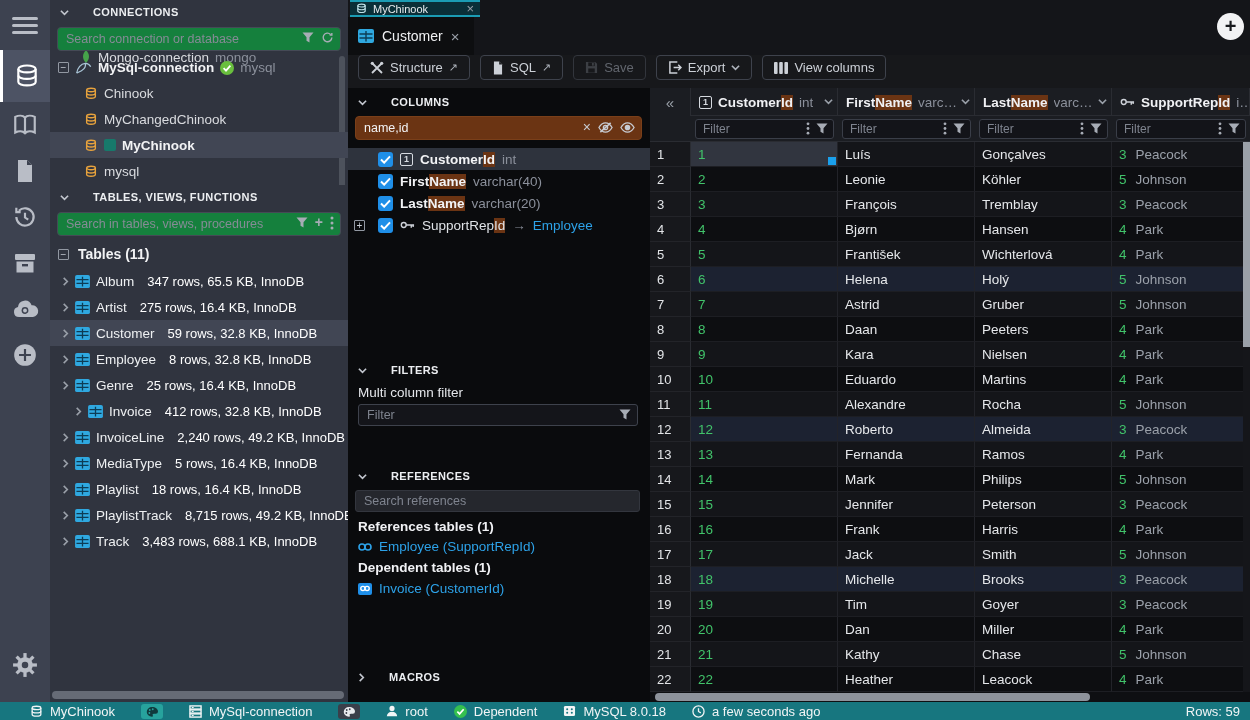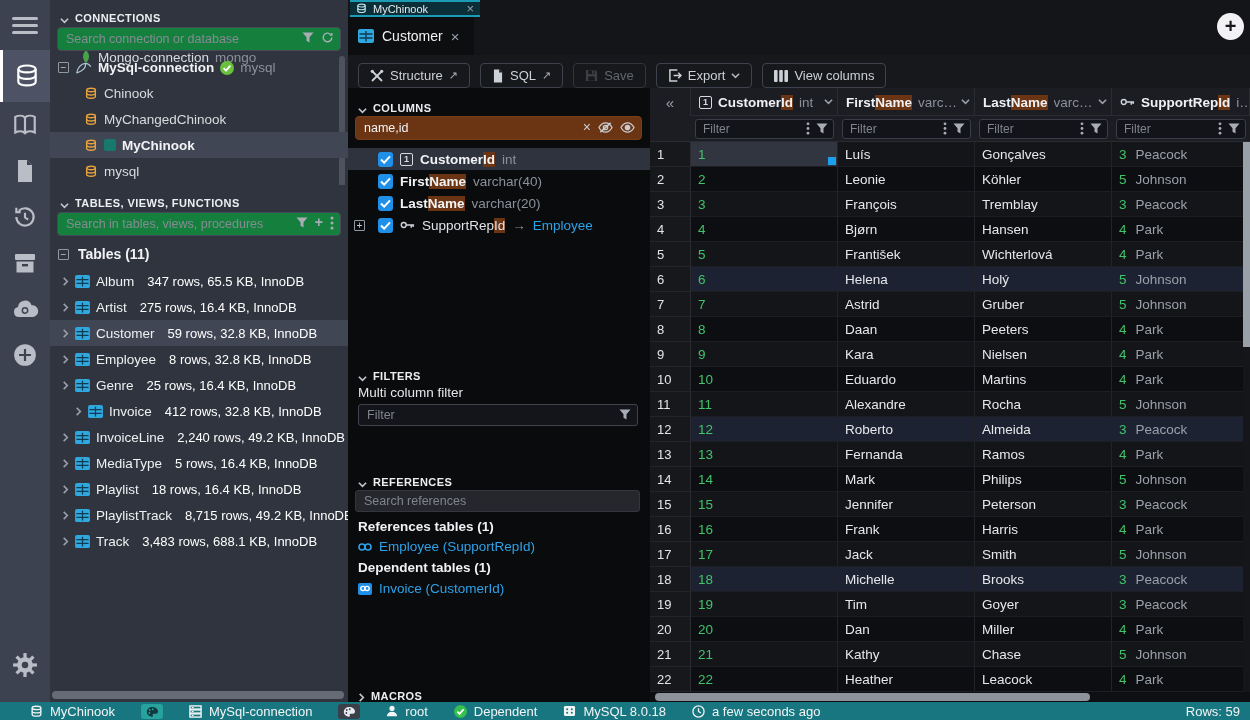--- a/index.html
+++ b/index.html
@@ -10,21 +10,21 @@
   
   #iconbar { position:absolute; left:0; top:0; width:50px; height:702px; background:#3d4250; z-index:5; }
   .ib-item { width:50px; height:46px; display:flex; align-items:center; justify-content:center; color:#b9bdc6; cursor:pointer; }
   .ib-item.active { background:#4d5364; color:#ffffff; border-left:3px solid #ffffff; }
   .ib-burger { width:26px; }
   .ib-burger div { height:3px; background:#b9bdc6; border-radius:2px; margin:4px 0; }
   #iconbar .gear { position:absolute; bottom:14px; left:0; }
 
   
   #leftpanel { position:absolute; left:50px; top:0; width:298px; height:702px; background:#30343f; overflow:hidden; }
-  .sec-head { display:flex; align-items:flex-end; gap:6px; height:24px; padding-left:10px;
+  .sec-head { display:flex; align-items:center; gap:24px; height:24px; padding-left:10px;
     font-size:11px; font-weight:bold; letter-spacing:.4px; color:#eceef1; background:#30343f; position:relative; z-index:3; }
   .search-wrap { position:relative; margin:3px 7px 4px 7px; z-index:3; }
   .search-wrap input { width:100%; height:24px; background:#15803d; border:1px solid #454a56; border-radius:4px;
     color:#d6d9de; font-size:12.5px; padding:0 44px 0 8px; outline:none; font-family:"Liberation Sans",sans-serif; }
   .search-wrap input::placeholder { color:#868b96; }
   .search-icons { position:absolute; right:7px; top:4px; display:flex; gap:7px; color:#a7acb5; }
   .tree-row { display:flex; align-items:center; gap:6px; height:26px; padding-left:8px; font-size:13.5px; color:#d9dbdf; cursor:pointer; white-space:nowrap; }
   .tree-row .muted { color:#8b909b; }
   .tree-row.sel { background:#414654; }
   .indent1 { padding-left:34px; }
@@ -34,21 +34,21 @@
   .vthumb { position:absolute; width:6px; border-radius:3px; background:#4d525c; }
   .hthumb { position:absolute; height:8px; border-radius:4px; background:#666b76; }
 
   
   #topstrip { position:absolute; left:348px; top:0; width:902px; height:55px; background:#141519; }
   #widget-tab { position:absolute; left:2px; top:0; width:130px; height:17px; background:#0a2f38;
     border-top:2px solid #1b9cb4; border-bottom:2px solid #1b9cb4; display:flex; align-items:center; gap:6px; padding:0 6px; font-size:11px; color:#e8ecef; cursor:pointer; }
   #table-tab { position:absolute; left:0; top:17px; width:126px; height:38px; background:#0d0e10; display:flex; align-items:center; gap:8px; padding:0 10px; font-size:14px; color:#f0f1f3; cursor:pointer; }
   .close-x { color:#9aa0a9; font-size:13px; cursor:pointer; }
   #newtab-btn { position:absolute; right:6px; top:13px; width:27px; height:27px; border-radius:50%; background:#f2f2f4; color:#17181c; display:flex; align-items:center; justify-content:center; font-size:20px; font-weight:bold; cursor:pointer; }
-  #toolbar { position:absolute; left:348px; top:55px; width:902px; height:33px; background:#17181b; display:flex; align-items:flex-end; gap:10px; padding-left:10px; }
+  #toolbar { position:absolute; left:348px; top:55px; width:902px; height:33px; background:#17181b; display:flex; align-items:flex-start; gap:10px; padding-left:10px; }
   .tb-btn { height:25px; display:flex; align-items:center; gap:6px; padding:0 11px; border:1px solid #3e424c; border-radius:4px; color:#ccd0d7; font-size:13px; cursor:pointer; }
   .tb-btn .ext { font-size:11px; color:#aeb3bc; }
   .tb-btn.disabled { color:#62666e; border-color:#32353c; cursor:default; }
   .tb-btn.disabled svg { opacity:.5; }
 
   
   #midpanel { position:absolute; left:348px; top:88px; width:302px; height:614px; background:#0a0b0d; }
   #midpanel .sec-head { background:#0a0b0d; }
   .colsearch { position:absolute; left:7px; right:8px; top:28px; }
   .colsearch input { width:100%; height:24px; background:#6b3413; border:1px solid #7a3f19; border-radius:4px; color:#f2f3f5; font-size:12.5px; padding:0 64px 0 8px; outline:none; font-family:"Liberation Sans",sans-serif; }
@@ -699,21 +699,21 @@
   <div class="ref-link" style="top:493px">
     <span class="link-badge">
         <svg width="10" height="7" viewBox="0 0 14 10" fill="none" stroke="#ffffff" stroke-width="2">
           <circle cx="4" cy="5" r="3"></circle>
           <circle cx="10" cy="5" r="3"></circle>
         </svg>
       </span>
     <span>Invoice (CustomerId)</span>
   </div>
 
-  <div class="sec-head" style="position:absolute;top:590px;width:100%">
+  <div class="sec-head" style="position:absolute;top:577px;width:100%">
     <span>
         <svg width="7" height="9" viewBox="0 0 7 10" fill="none" stroke="#c3c7cf" stroke-width="1.8">
           <path d="M1.5 1 L5.5 5 L1.5 9"></path>
         </svg>
       </span>
     <span>MACROS</span>
   </div>
 </div>
 
 <div id="grid">

